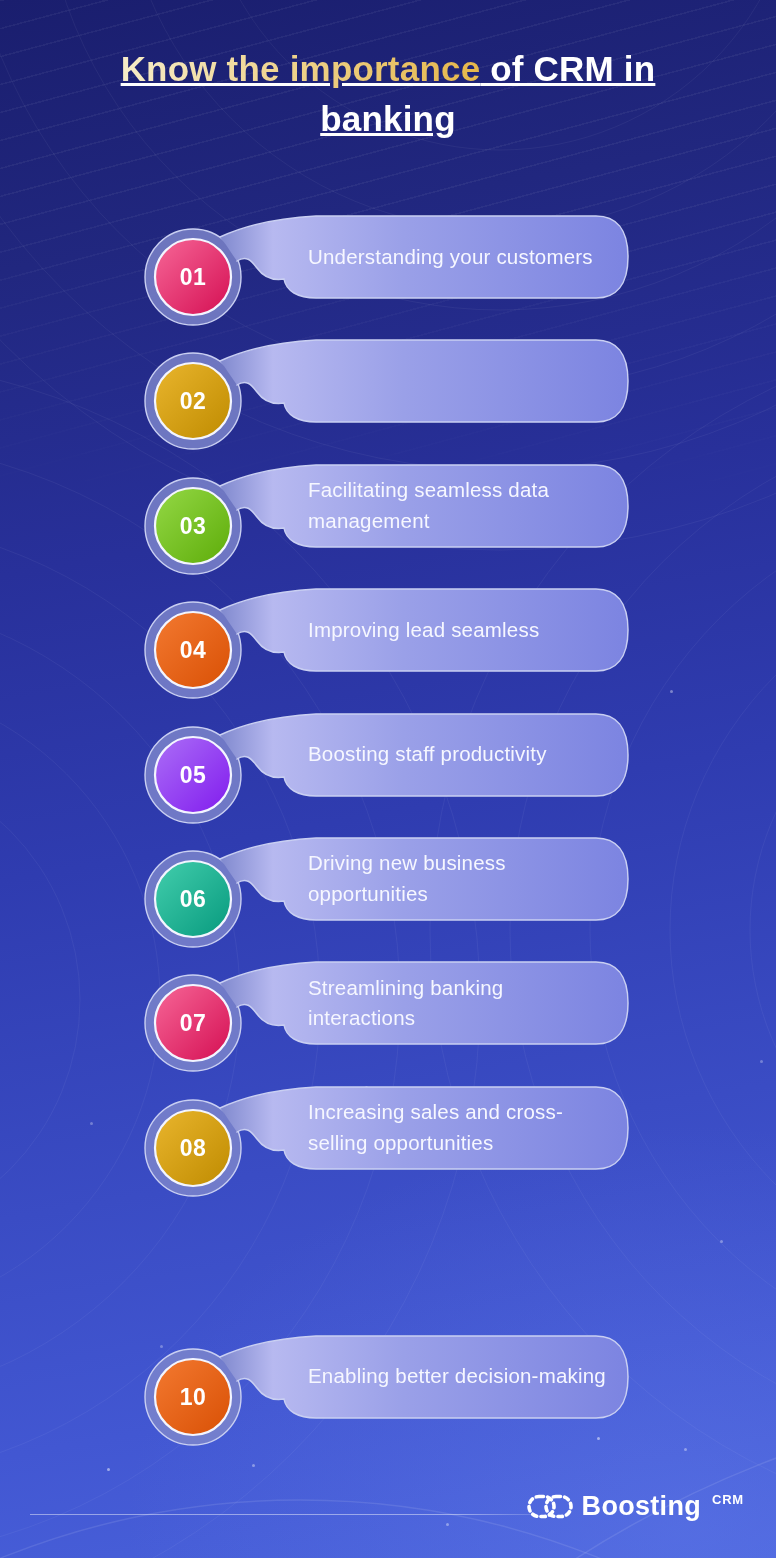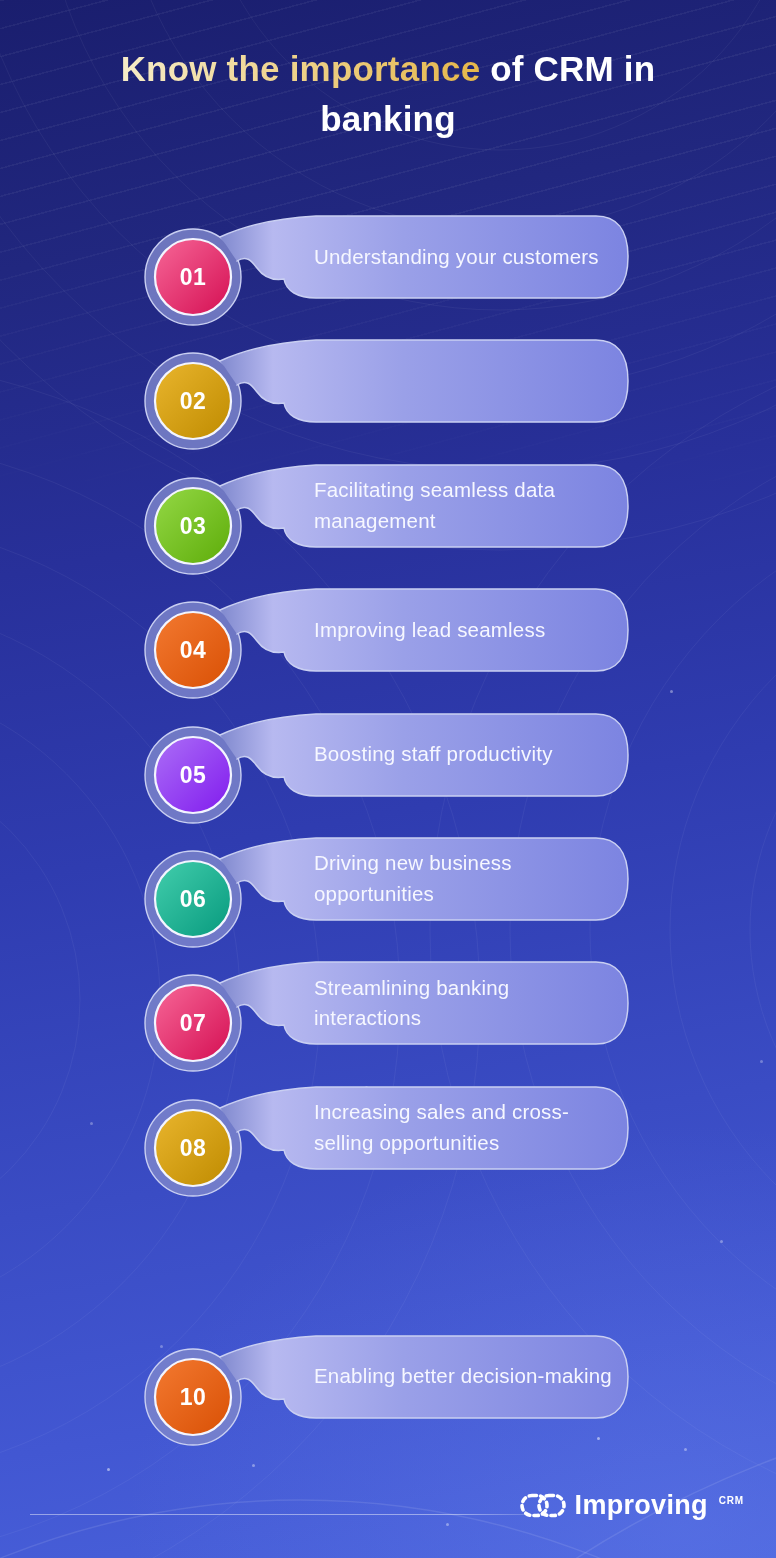--- a/index.html
+++ b/index.html
@@ -11,43 +11,43 @@
   
   .glow{position:absolute;inset:0;pointer-events:none;
     background:radial-gradient(900px 650px at 88% 98%,rgba(110,136,242,.30),transparent 62%);}
   .hatch{position:absolute;left:0;top:0;width:776px;height:520px;pointer-events:none;
     background:repeating-linear-gradient(165deg,rgba(255,255,255,.05) 0 1.5px,transparent 1.5px 27px);
     -webkit-mask:linear-gradient(#fff 35%,transparent);mask:linear-gradient(#fff 35%,transparent);}
   .arcs{position:absolute;inset:0;pointer-events:none;}
   .dot{position:absolute;width:3px;height:3px;border-radius:50%;background:#fff;opacity:.38;}
   
   .title-wrap{position:absolute;top:44px;left:58px;width:660px;text-align:center;}
-  .title-wrap h1{margin:0;font-size:35px;line-height:1.42;font-weight:700;color:#fff;letter-spacing:.2px;}
+  .title-wrap h1{margin:0;font-size:35px;line-height:1.42;font-weight:700;color:#fff;letter-spacing:.2px;text-decoration:underline;}
   .gold{
     background:linear-gradient(90deg,var(--title_gold_light),var(--title_gold));
     -webkit-background-clip:text;background-clip:text;color:transparent;
   }
   .line2{display:block;}
   
   #rows{position:absolute;left:0;top:0;width:696px;height:1558px;}
   .row{position:absolute;left:140px;width:492px;height:116px;}
   .row-svg{position:absolute;left:0;top:0;}
   .ring{fill:var(--ring);fill-opacity:.82;stroke:var(--outline);stroke-width:1.4;}
   .blob-fill{fill:url(#pillGrad);}
   .blob-stroke{fill:none;stroke:var(--outline);stroke-width:1.5;stroke-linecap:round;}
   .badge{stroke:#f3f5ff;stroke-width:2.2;}
   .num{font-family:"Liberation Sans",sans-serif;font-size:23px;font-weight:700;fill:#ffffff;letter-spacing:.5px;}
-  .label{position:absolute;left:174px;top:5px;width:298px;height:82px;display:flex;align-items:center;
+  .label{position:absolute;left:168px;top:5px;width:298px;height:82px;display:flex;align-items:center;
     color:var(--text);font-size:20.5px;line-height:1.5;letter-spacing:.2px;}
   
   .footer-line{position:absolute;left:30px;top:1514px;width:505px;height:1px;
     background:linear-gradient(90deg,rgba(255,255,255,.45) 85%,rgba(255,255,255,.15));}
   .logo{position:absolute;right:32px;top:1492px;display:flex;align-items:center;gap:9px;}
   .brand{color:#fff;font-size:27px;font-weight:700;letter-spacing:.3px;line-height:1;}
-  .brand-suffix{color:#fff;font-size:10px;font-weight:700;letter-spacing:.8px;align-self:flex-end;margin-bottom:13px;margin-left:2px;}
+  .brand-suffix{color:#fff;font-size:13px;font-weight:700;letter-spacing:.8px;align-self:flex-end;margin-bottom:13px;margin-left:2px;}
   .defs-holder{position:absolute;width:0;height:0;overflow:hidden;}
 </style>
 </head>
 <body>
 
 <svg class="defs-holder" aria-hidden="true">
   <defs>
     <linearGradient id="pillGrad" gradientUnits="userSpaceOnUse" x1="80" y1="0" x2="488" y2="0">
       <stop offset="0" stop-color="#8089ce"></stop>
       <stop offset="0.13" stop-color="#b7b9f0"></stop>
@@ -251,15 +251,15 @@
   </div>
 
 <div class="footer-line"></div>
 <div class="logo">
   <svg width="46" height="27" viewBox="0 0 46 27">
     <g fill="none" stroke="#ffffff" stroke-width="3.6" stroke-linecap="round" stroke-dasharray="4.5 4.2">
       <rect x="2" y="3.5" width="25" height="20" rx="10"></rect>
       <rect x="19" y="3.5" width="25" height="20" rx="10"></rect>
     </g>
   </svg>
-  <span class="brand">Improving</span>
+  <span class="brand">Boosting</span>
   <span class="brand-suffix">CRM</span>
 </div>
 
 </body></html>

